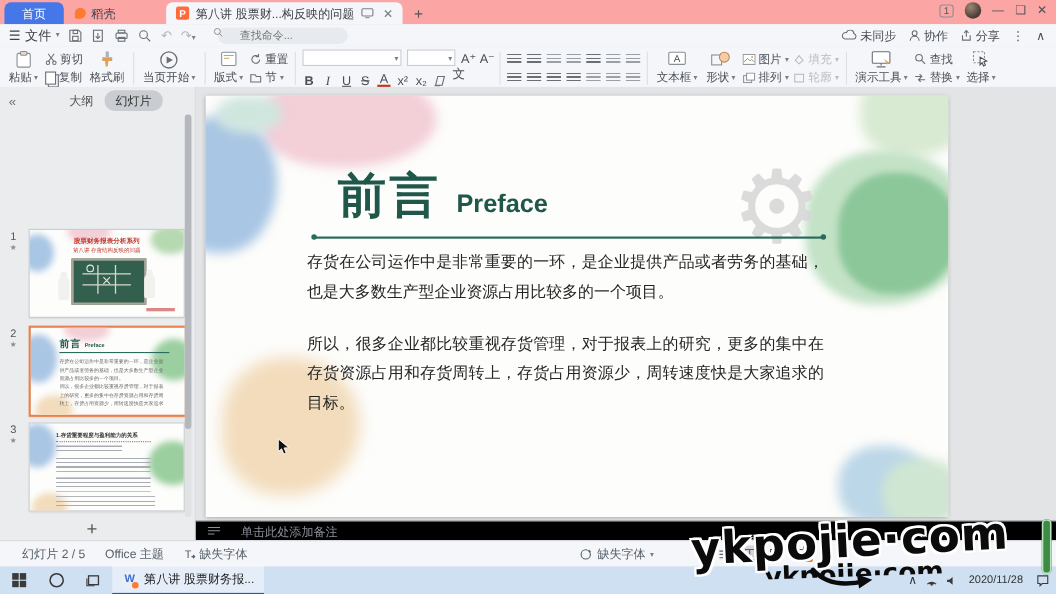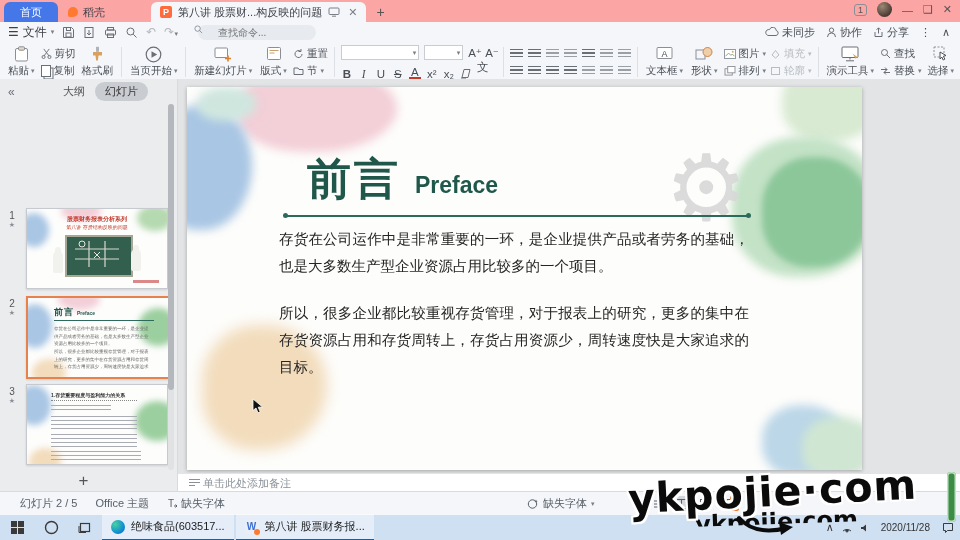--- a/index.html
+++ b/index.html
@@ -93,22 +93,22 @@
   #slide-title-row{position:absolute;left:120px;top:70px;display:flex;align-items:flex-end}
   #slide-title{font-size:44px;font-weight:bold;color:#1f574a;letter-spacing:3px;line-height:1}
   #slide-subtitle{font-size:23px;font-weight:bold;color:#1f574a;margin:0 0 2px 14px}
   #title-rule{position:absolute;left:99px;top:128px;width:462px;height:1.5px;background:#2c6b5c}
   #title-rule::before,#title-rule::after{content:"";position:absolute;top:-2px;width:5px;height:5px;border-radius:50%;background:#2c6b5c}
   #title-rule::before{left:-3px} #title-rule::after{right:-3px}
   .gear{position:absolute;left:478px;top:48px;font-size:92px;color:#d8d8d8;opacity:.9;font-family:"DejaVu Sans",sans-serif}
   .para{position:absolute;left:92px;width:470px;font-size:14.5px;line-height:27px;color:#252525;text-align:justify}
 
   
-  #notesbar{position:absolute;left:178px;right:0;bottom:48px;height:18px;background:#ffffff;border-top:1px solid #e2e4e6;
-            display:flex;align-items:center;gap:2px;padding-left:10px;font-size:11px;color:#8a9099}
+  #notesbar{position:absolute;left:178px;right:0;bottom:48px;height:18px;background:#000000;border-top:1px solid #e2e4e6;
+            display:flex;align-items:center;gap:18px;padding-left:10px;font-size:11px;color:#8a9099}
 
   
   #statusbar{position:absolute;left:0;right:0;bottom:25px;height:23px;background:#f4f6f9;border-top:1px solid #d7dade;
              display:flex;align-items:center;font-size:11px;color:#57606a}
   #statusbar .sgap{margin-left:18px}
   .vi{width:18px;height:15px;display:flex;align-items:center;justify-content:center;border-radius:2px;margin-left:4px}
   .vi.on{background:#d2d5d9}
   .beautify{display:flex;align-items:center;gap:4px;position:absolute;left:527px}
   .viewgroup{position:absolute;left:648px;display:flex;align-items:center}
   .orange-sliver{position:absolute;left:730px;width:9px;height:15px;background:#e8762d;border-radius:2px}
@@ -267,30 +267,20 @@
     <svg width="17" height="17" viewBox="0 0 17 17">
         <circle cx="8.5" cy="8.5" r="7.3" fill="none" stroke="#6a6f76" stroke-width="1.2"></circle>
         <path d="M6.5 5.3 L12.2 8.5 L6.5 11.7 Z" fill="#6a6f76"></path>
       </svg>
     <span class="lbl">
         <span>当页开始</span>
         <span class="car">▾</span>
       </span>
   </div>
   <div class="vsep"></div>
-  <div class="big">
-    <svg width="18" height="16" viewBox="0 0 18 16">
-        <rect x="1" y="2" width="12.5" height="9.5" rx="1" fill="#fff" stroke="#8a8f96"></rect>
-        <path d="M14 9.5 v6 M11 12.5 h6" stroke="#d9822b" stroke-width="1.6"></path>
-      </svg>
-    <span class="lbl">
-        <span>新建幻灯片</span>
-        <span class="car">▾</span>
-      </span>
-  </div>
   <div class="big">
     <svg width="16" height="15" viewBox="0 0 16 15">
         <rect x="1.5" y="1.5" width="13" height="12" rx="1" fill="#fff" stroke="#8a8f96"></rect>
         <path d="M3.5 4.5 h9 M3.5 7 h5" stroke="#caa06a"></path>
       </svg>
     <span class="lbl">
         <span>版式</span>
         <span class="car">▾</span>
       </span>
   </div>
@@ -618,24 +608,20 @@
         <circle cx="7.5" cy="7.5" r="6" fill="none" stroke="#3a3a3a" stroke-width="1.4"></circle>
       </svg>
     </span>
   <span class="tb-ico">
     <svg width="14" height="13" viewBox="0 0 14 13">
         <rect x="2.5" y="2.5" width="9" height="8" fill="none" stroke="#3a3a3a" stroke-width="1.2"></rect>
         <path d="M1 5 v6.5 h7" stroke="#3a3a3a" fill="none"></path>
       </svg>
     </span>
   <span class="tb-app">
-    <span class="edge"></span>
-    <span>绝味食品(603517...</span>
-    </span>
-  <span class="tb-app">
     <span class="wps">W</span>
     <span>第八讲 股票财务报...</span>
     </span>
   <span class="tray">
     <span>∧</span>
     <svg width="10" height="10" viewBox="0 0 10 10">
         <path d="M1 8 a6 6 0 0 1 8 0 M3 8 a3.5 3.5 0 0 1 4 0" fill="none" stroke="#3a3a3a"></path>
         <circle cx="5" cy="8.5" r="1" fill="#3a3a3a"></circle>
       </svg>
     <svg width="9" height="10" viewBox="0 0 9 10">

